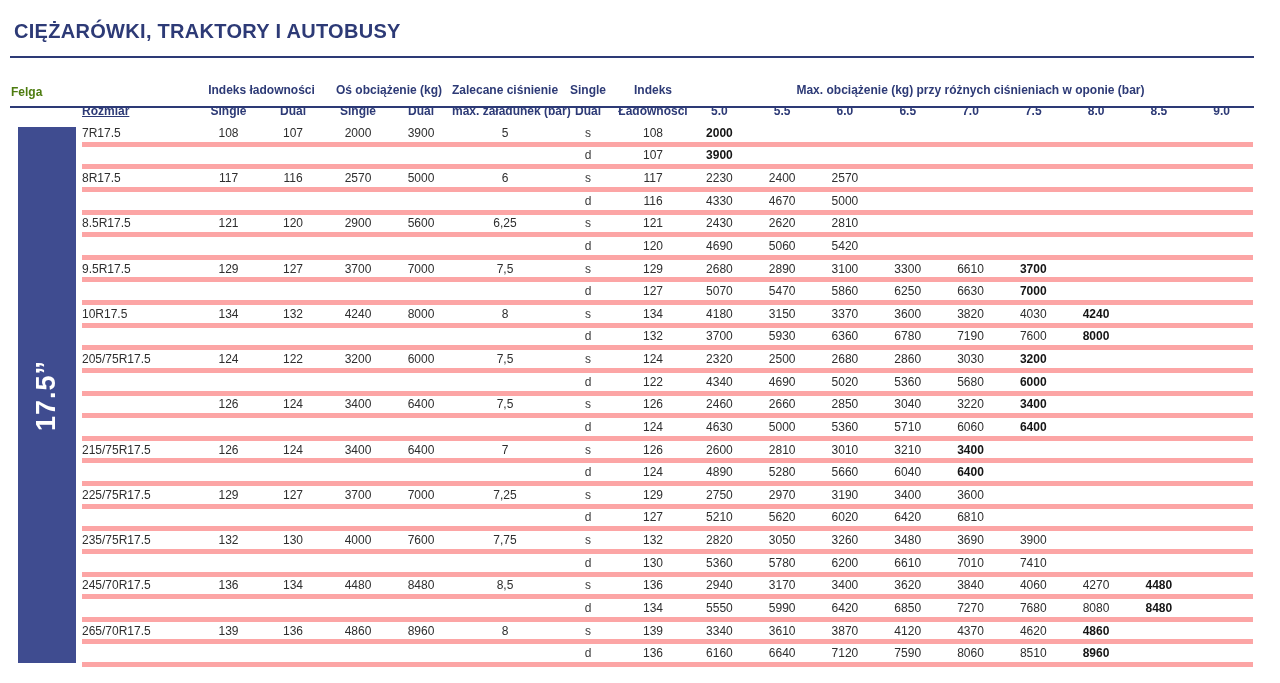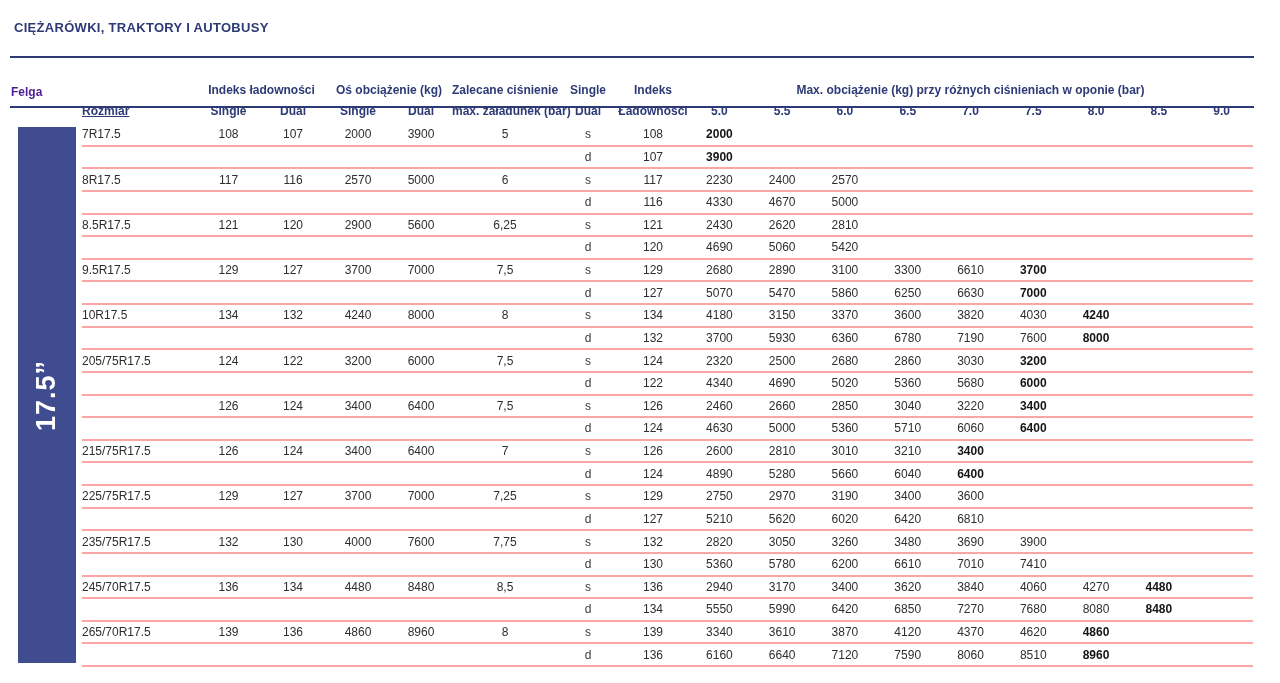--- a/index.html
+++ b/index.html
@@ -1,41 +1,41 @@
 <!DOCTYPE html>
 <html><head>
 <meta charset="utf-8">
 <style>
   html,body{margin:0;padding:0;background:#fff;}
   #page{position:relative;width:1280px;height:683px;background:#ffffff;overflow:hidden;
         font-family:"Liberation Sans",sans-serif;color:#2b2b2b;}
-  #title{position:absolute;left:14px;top:20px;font-size:13px;font-weight:700;
+  #title{position:absolute;left:14px;top:20px;font-size:20px;font-weight:700;
          letter-spacing:.3px;color:#2d3a76;}
   .rule{position:absolute;left:10px;width:1244px;height:2px;background:#2d3a76;}
   #title-rule{top:56px;}
   #header-rule{top:106px;}
   
   #thead{position:absolute;left:82px;top:76px;width:1171px;font-size:12px;font-weight:700;color:#2d3a76;}
   #thead .hrow{height:21px;display:grid;grid-template-columns:115px 63px 66px 64px 62px 106px 60px 70px repeat(9,1fr);align-items:end;}
   #thead .hc{text-align:center;white-space:nowrap;line-height:1.1;}
   #thead .left{text-align:left;text-decoration:underline;}
   .sp2a{grid-column:2 / span 2;}
   .sp2b{grid-column:4 / span 2;}
   .c6{grid-column:6;} .c7{grid-column:7;} .c8{grid-column:8;}
   .sp9{grid-column:9 / span 9;}
-  #felga{position:absolute;left:11px;top:85px;font-size:12px;font-weight:700;color:#4c1d95;}
+  #felga{position:absolute;left:11px;top:85px;font-size:12px;font-weight:700;color:#4d7c0f;}
   
   #rim-bar{position:absolute;left:18px;top:127px;width:58px;height:536px;background:#3f4c90;}
   #rim-label{position:absolute;left:0;top:0;width:100%;height:100%;display:flex;
              align-items:center;justify-content:center;}
   #rim-label span{transform:rotate(-90deg);color:#ffffff;font-size:27px;font-weight:700;
                   letter-spacing:1px;white-space:nowrap;}
   
   #tbody{position:absolute;left:82px;top:124px;width:1171px;font-size:12px;}
-  #tbody .row{height:22.63px;box-sizing:border-box;border-bottom:2px solid #fca5a5;
+  #tbody .row{height:22.63px;box-sizing:border-box;border-bottom:5px solid #fca5a5;
               display:grid;grid-template-columns:115px 63px 66px 64px 62px 106px 60px 70px repeat(9,1fr);
               align-items:center;}
   #tbody .cell{text-align:center;white-space:nowrap;color:#2e2e2e;}
   #tbody .cell.size{text-align:left;}
   #tbody .cell.sd{color:#3a3a3a;}
   #tbody .cell.b{font-weight:700;color:#151515;}
 </style>
 </head>
 <body>
 

